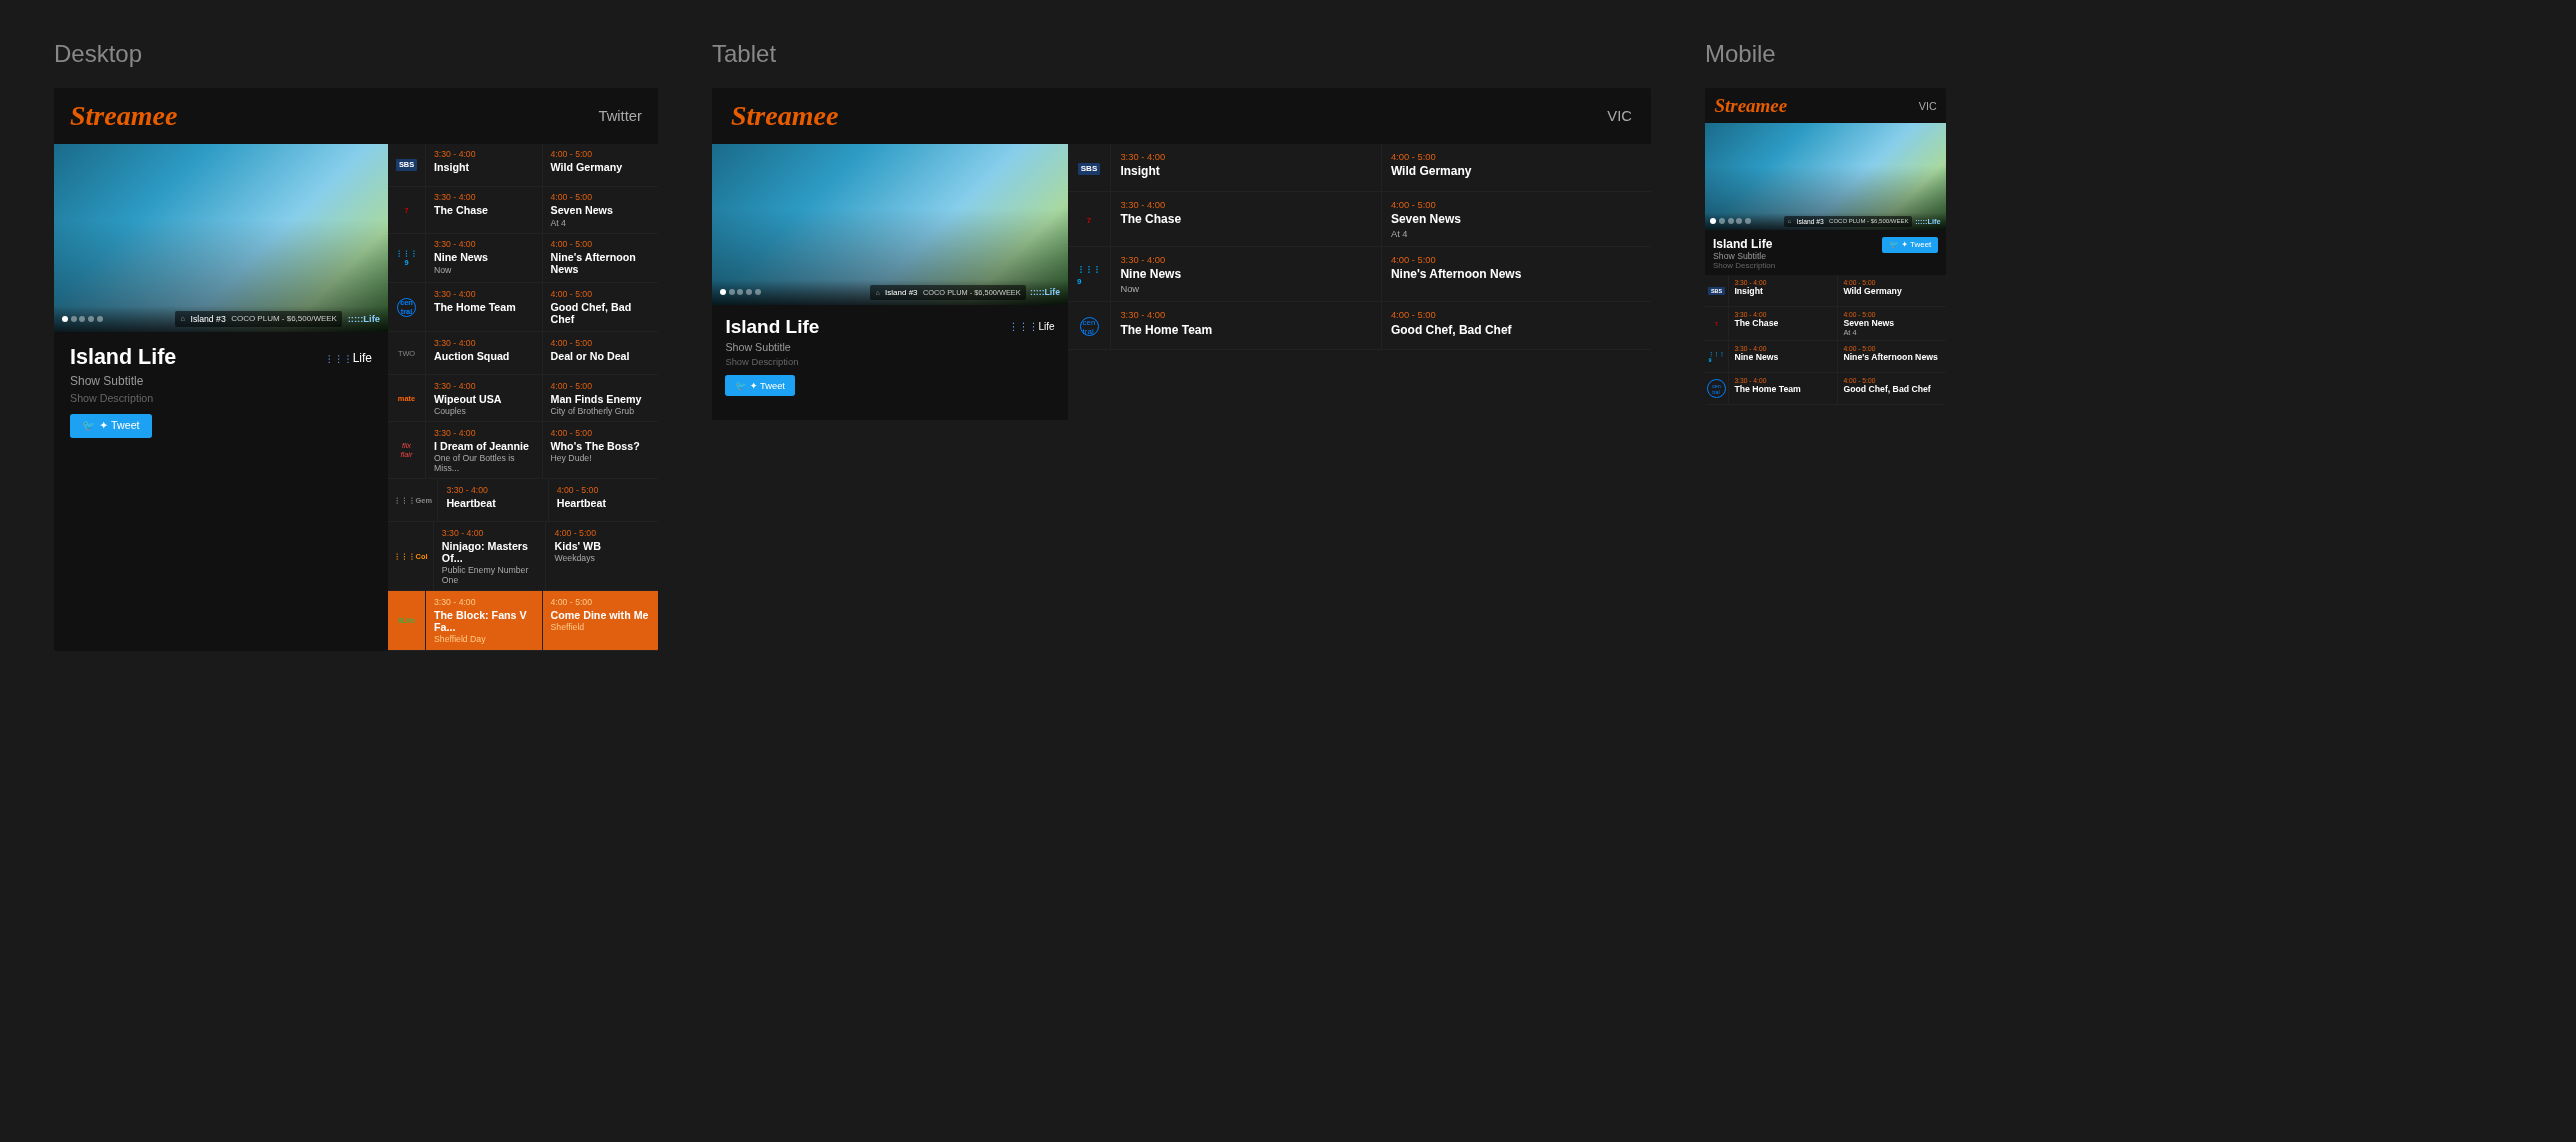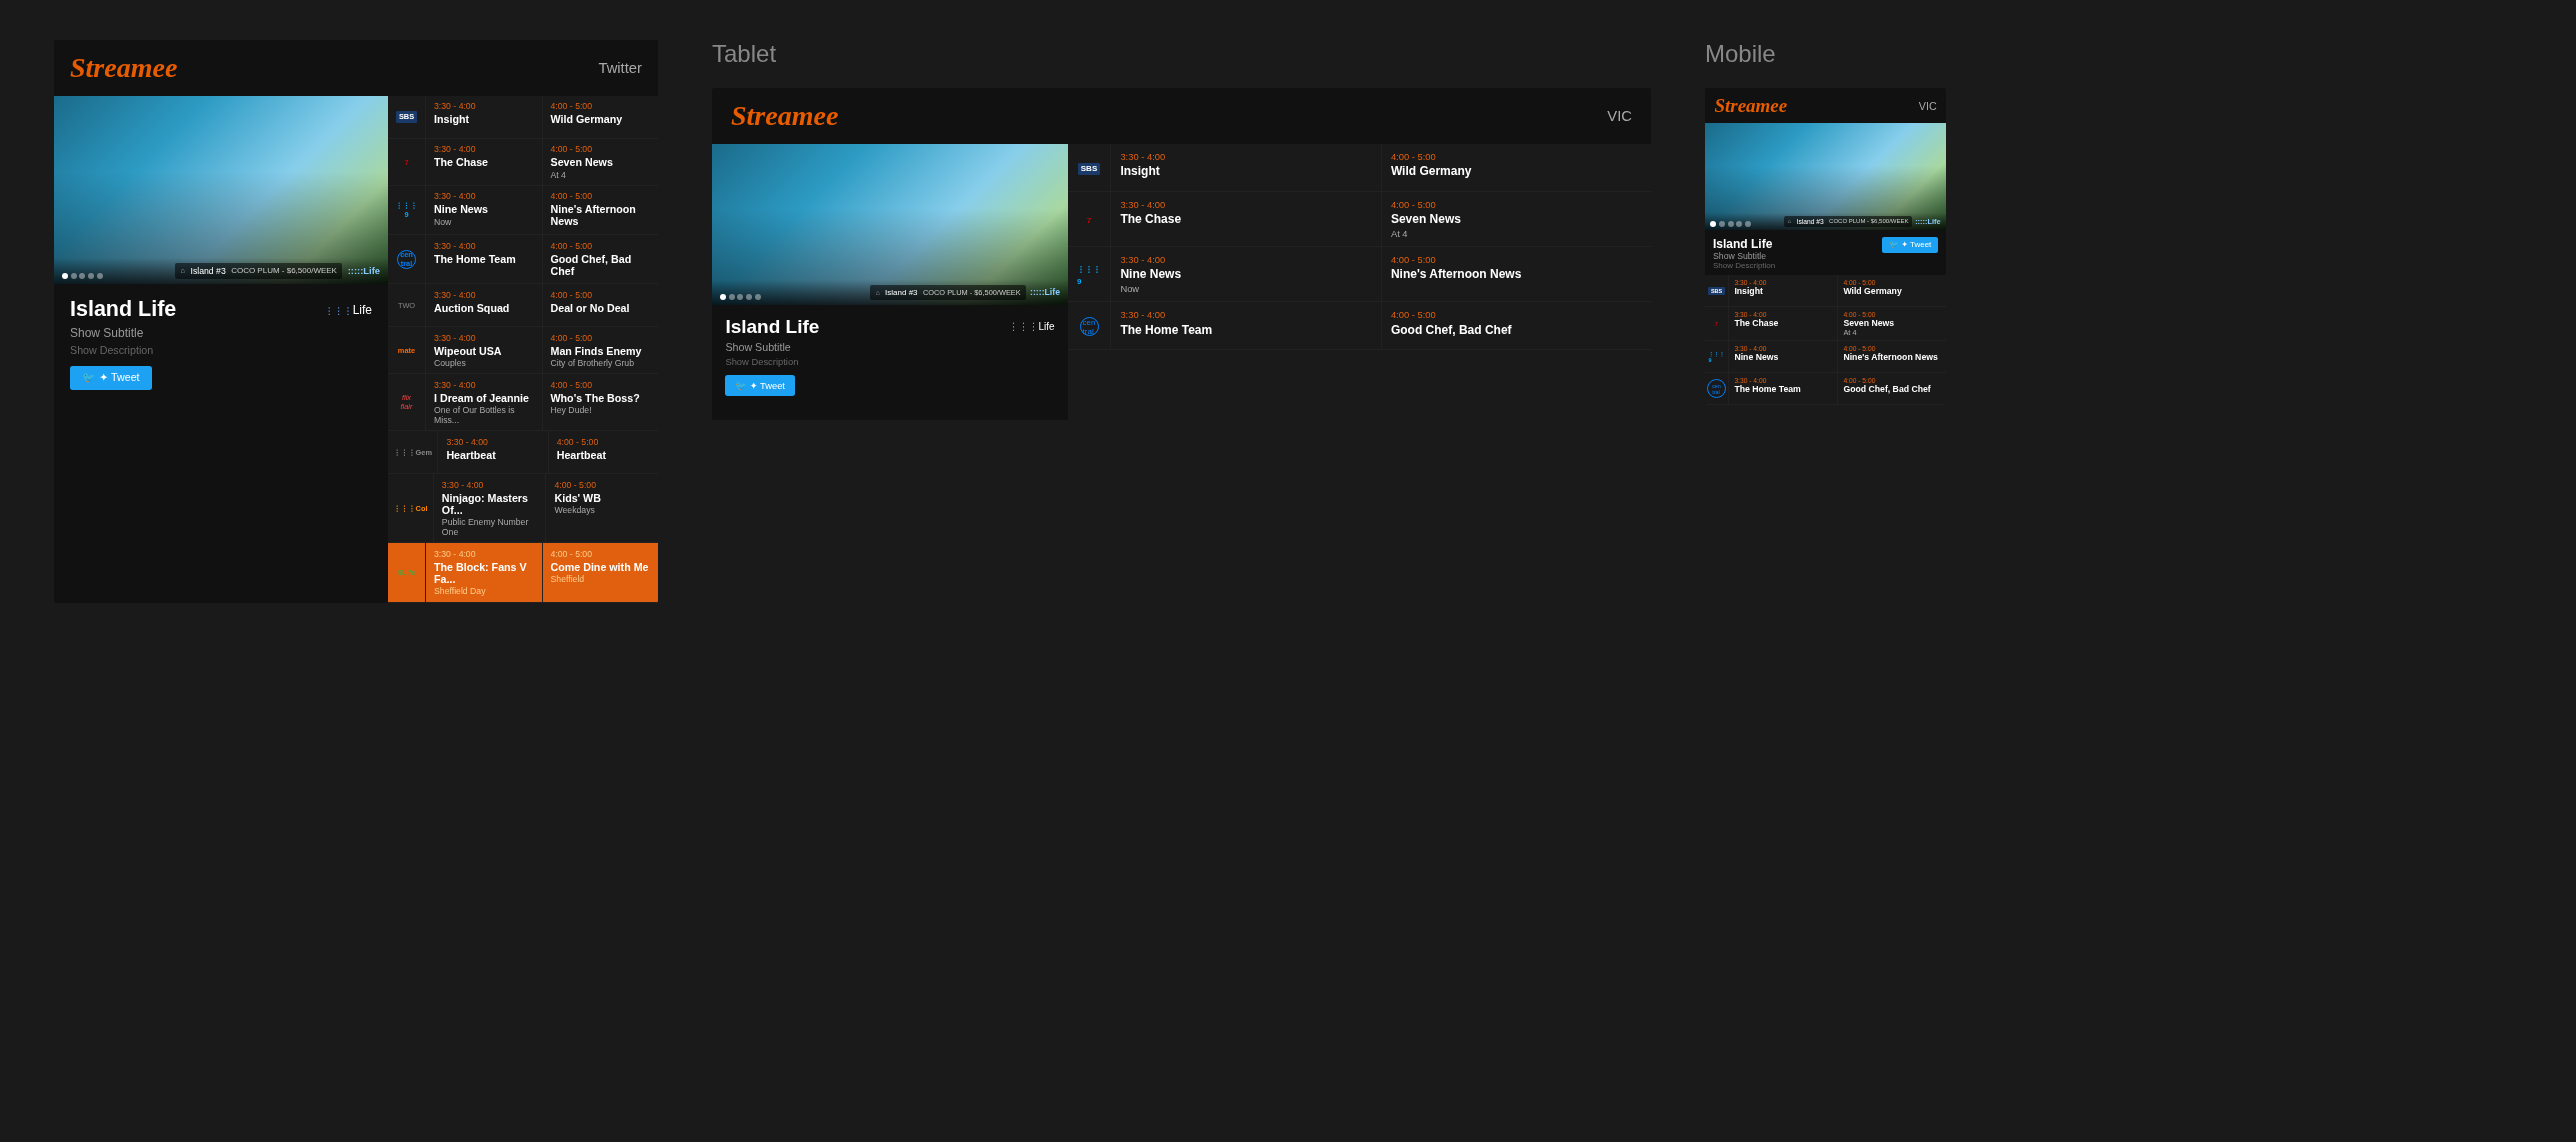--- a/index.html
+++ b/index.html
@@ -332,21 +332,21 @@
     .mobile-program-name { font-size: 8.7px; font-weight: bold; }
     .mobile-program-sub { font-size: 7.4px; color: #aaa; }
 
     
     .island-card-text {
       position: absolute;
       bottom: 0; left: 0; right: 0;
       padding: 5.4px 8px;
       background: linear-gradient(transparent, rgba(0,0,0,0.7));
       display: flex;
-      align-items: flex-end;
+      align-items: center;
       justify-content: space-between;
     }
     .island-info-box {
       background: rgba(0,0,0,0.55);
       padding: 2.7px 5.4px;
       border-radius: 2px;
       font-size: 8.7px;
       display: flex;
       align-items: center;
       gap: 5.4px;
@@ -354,20 +354,21 @@
     .dots-indicator { display: flex; gap: 2.7px; }
     .di { width: 6px; height: 6px; border-radius: 50%; background: rgba(255,255,255,0.4); }
     .di.a { background: #fff; }
   </style>
 </head>
 <body>
 
 <div class="page-container">
 
   <div class="desktop-section">
+    <div class="section-label">Desktop</div>
     <div class="app-frame">
 
       <div class="app-header">
         <div class="logo">Streamee</div>
         <div class="header-right">Twitter</div>
       </div>
 
       <div class="main-content">
 
         <div class="featured-panel">

